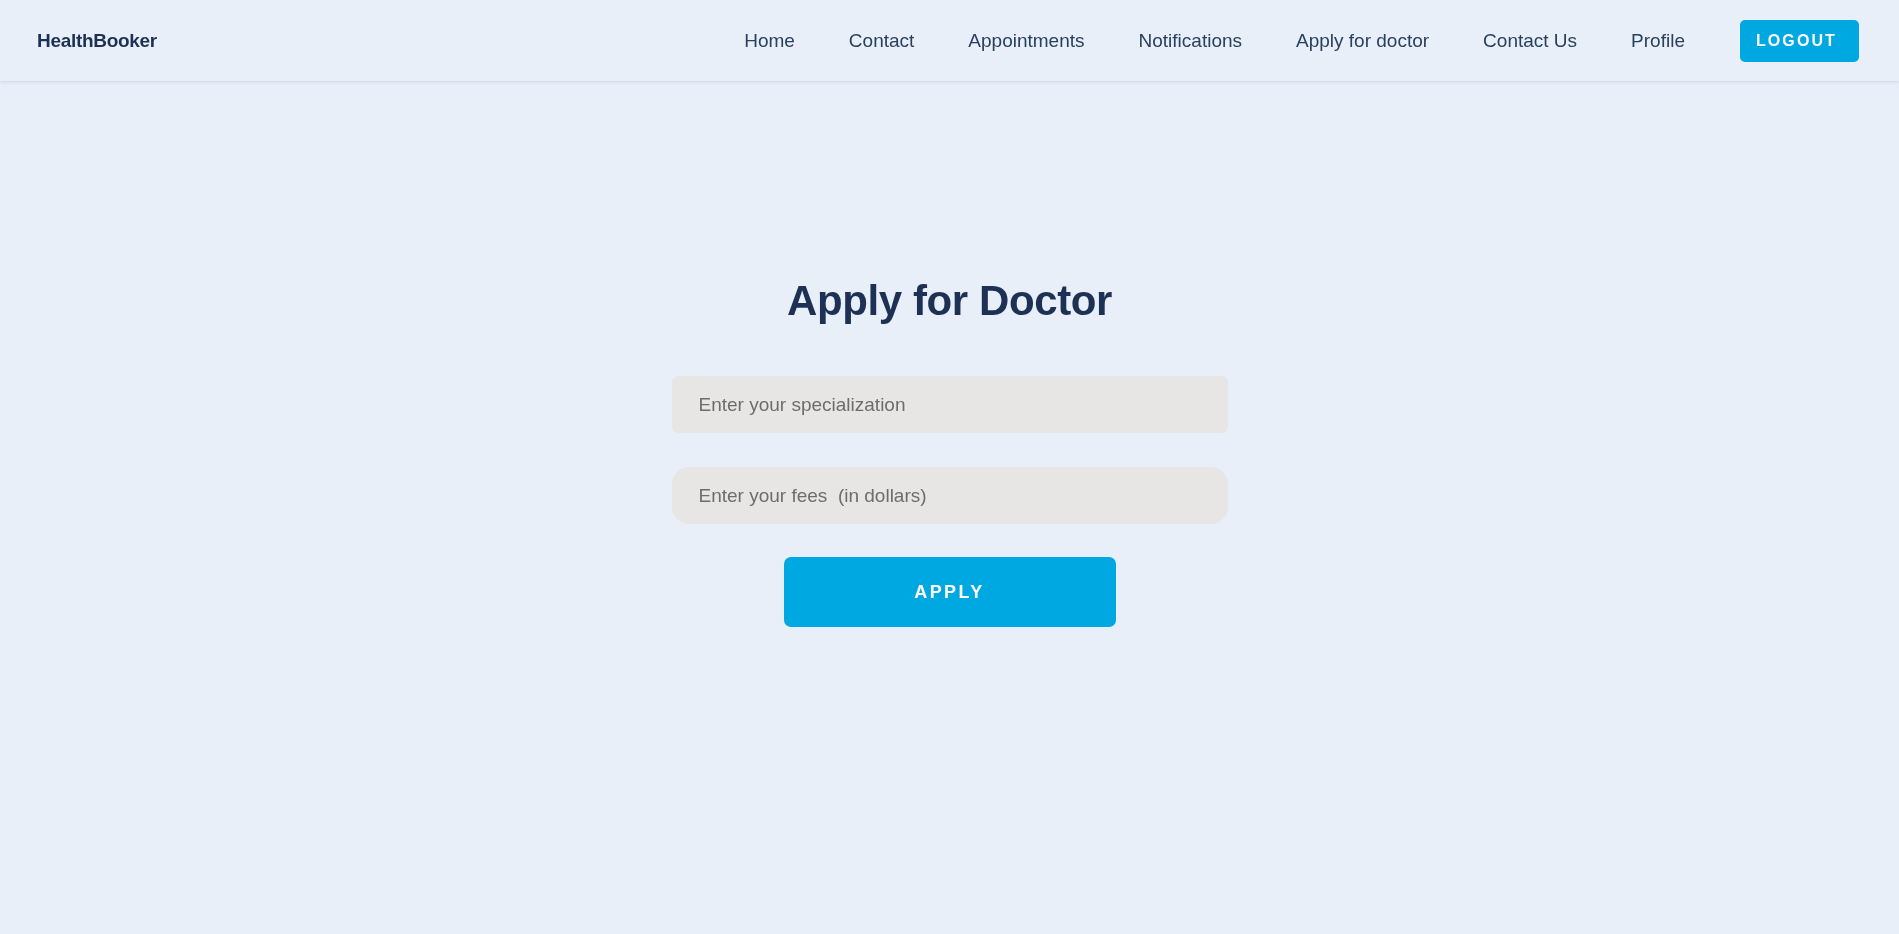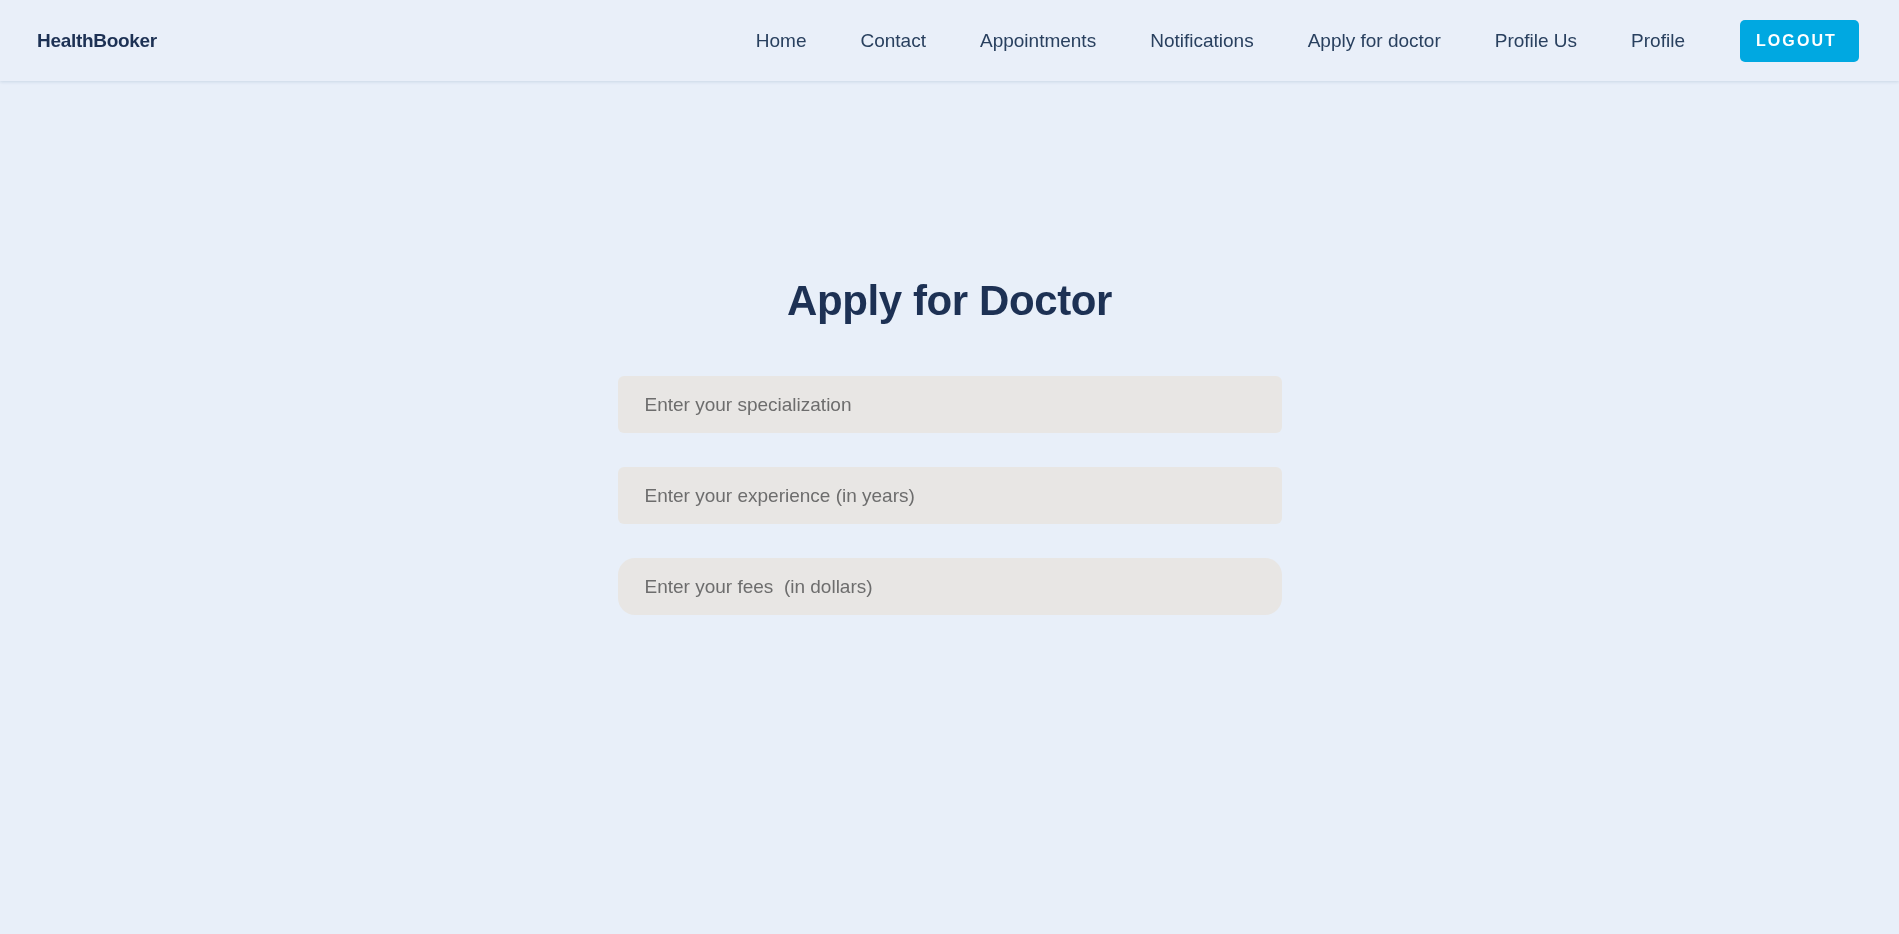--- a/index.html
+++ b/index.html
@@ -91,21 +91,21 @@
     text-align: center;
   }
   .apply-form {
     margin-top: 51px;
     width: 664px;
     display: flex;
     flex-direction: column;
     align-items: center;
   }
   .form-input {
-    width: 664px;
+    width: 556px;
     height: 57px;
     background: #e8e6e4;
     border: none;
     border-radius: 6px;
     outline: none;
     font-family: "Liberation Sans", sans-serif;
     font-size: 19px;
     color: #7f1d1d;
     padding: 0 27px;
     margin-bottom: 34px;
@@ -136,27 +136,27 @@
 
 <header class="navbar">
   <div class="nav-logo">HealthBooker</div>
 
   <nav class="nav-links">
     <span class="nav-item">Home</span>
     <span class="nav-item">Contact</span>
     <span class="nav-item">Appointments</span>
     <span class="nav-item">Notifications</span>
     <span class="nav-item">Apply for doctor</span>
-    <span class="nav-item">Profile Us</span>
+    <span class="nav-item">Contact Us</span>
     <span class="nav-item">Profile</span>
     <button class="btn-logout">LOGOUT</button>
   </nav>
 </header>
 
 <main class="page">
   <h1 class="page-title">Apply for Doctor</h1>
 
   <form class="apply-form">
     <input class="form-input" type="text" placeholder="Enter your specialization" style="">
-    <input class="form-input" type="text" placeholder="Enter your experience (in years)" style="">
     <input class="form-input" type="text" placeholder="Enter your fees  (in dollars)" style="">
+    <button class="btn-apply" type="submit">APPLY</button>
   </form>
 </main>
 
 </body></html>

